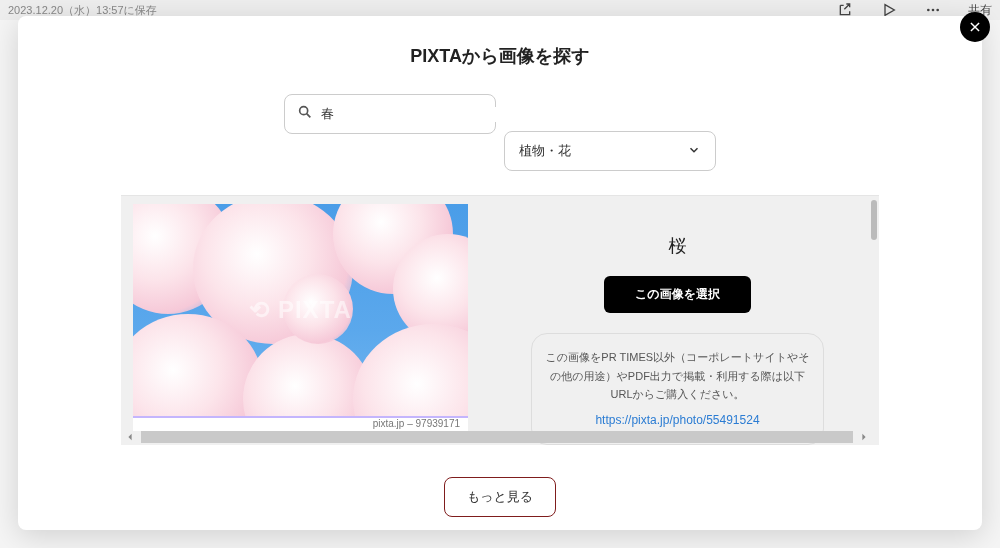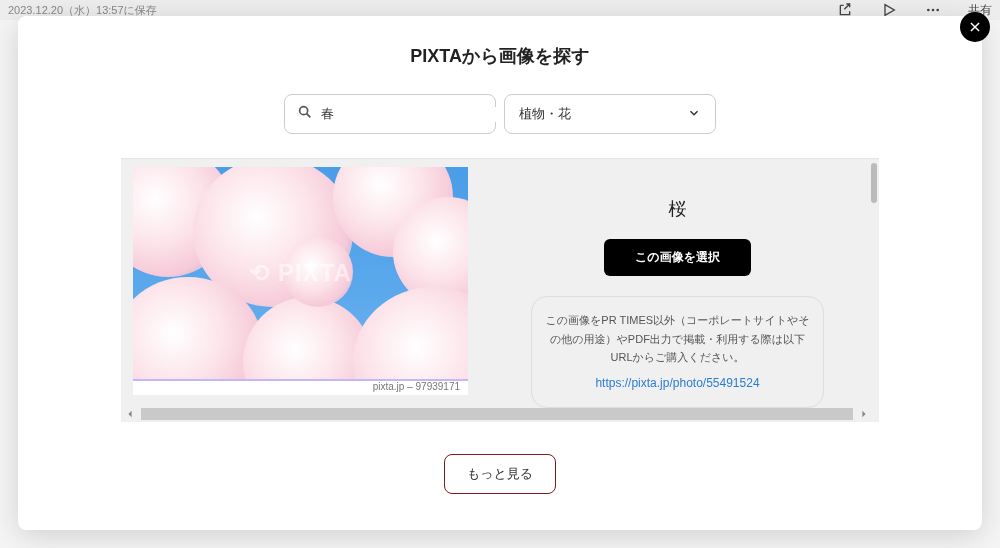--- a/index.html
+++ b/index.html
@@ -30,21 +30,21 @@
     .search-box {
       width: 212px; height: 40px; border: 1px solid #ccc; border-radius: 8px;
       display: flex; align-items: center; padding: 0 12px; gap: 8px;
     }
     .search-input {
       border: none; outline: none; font-size: 13px; flex: 1; color: #333;
     }
     .select-box {
       width: 212px; height: 40px; border: 1px solid #ccc; border-radius: 8px;
       display: flex; align-items: center; justify-content: space-between;
-      padding: 0 14px; cursor: pointer; font-size: 13px; color: #333;
+      padding: 0 14px; cursor: pointer; font-size: 13px; color: #333; margin-top: 37px;
     }
     .content-panel {
       width: 758px; height: 264px; background: #f0f0f0; position: relative;
       display: flex; border-top: 1px solid #e5e5e5;
     }
     .image-preview {
       width: 335px; height: 228px; background: #c4b5fd; margin: 8px 8px 0 12px;
       position: relative; overflow: hidden;
     }
     .cherry-sky { width: 100%; height: 212px; background: linear-gradient(180deg,#4a9de8 0%,#5ba8ec 60%,#72b6f0 100%); position: relative; overflow: hidden; }

